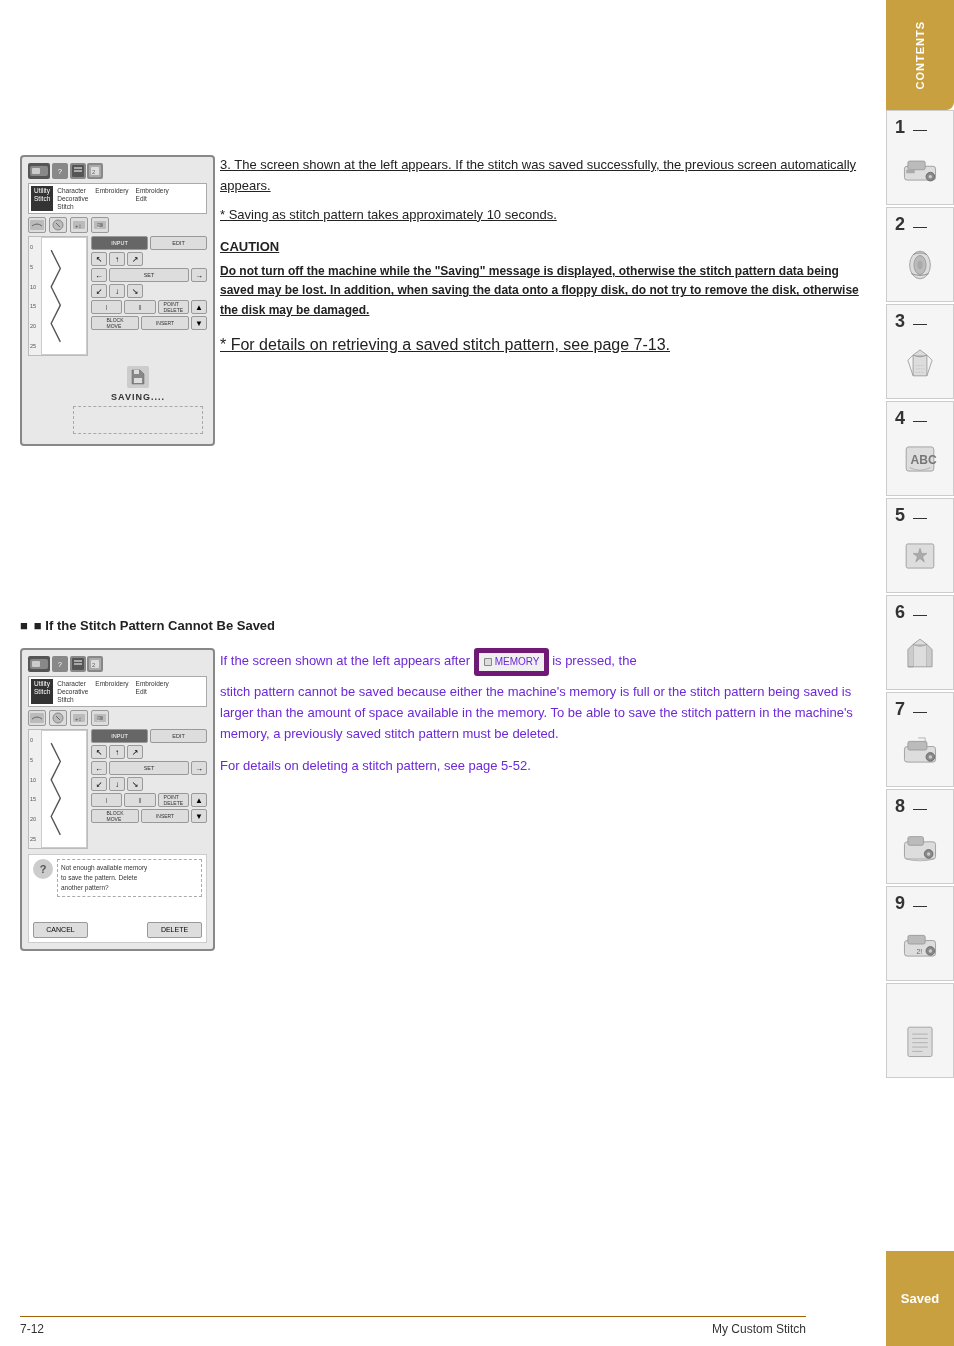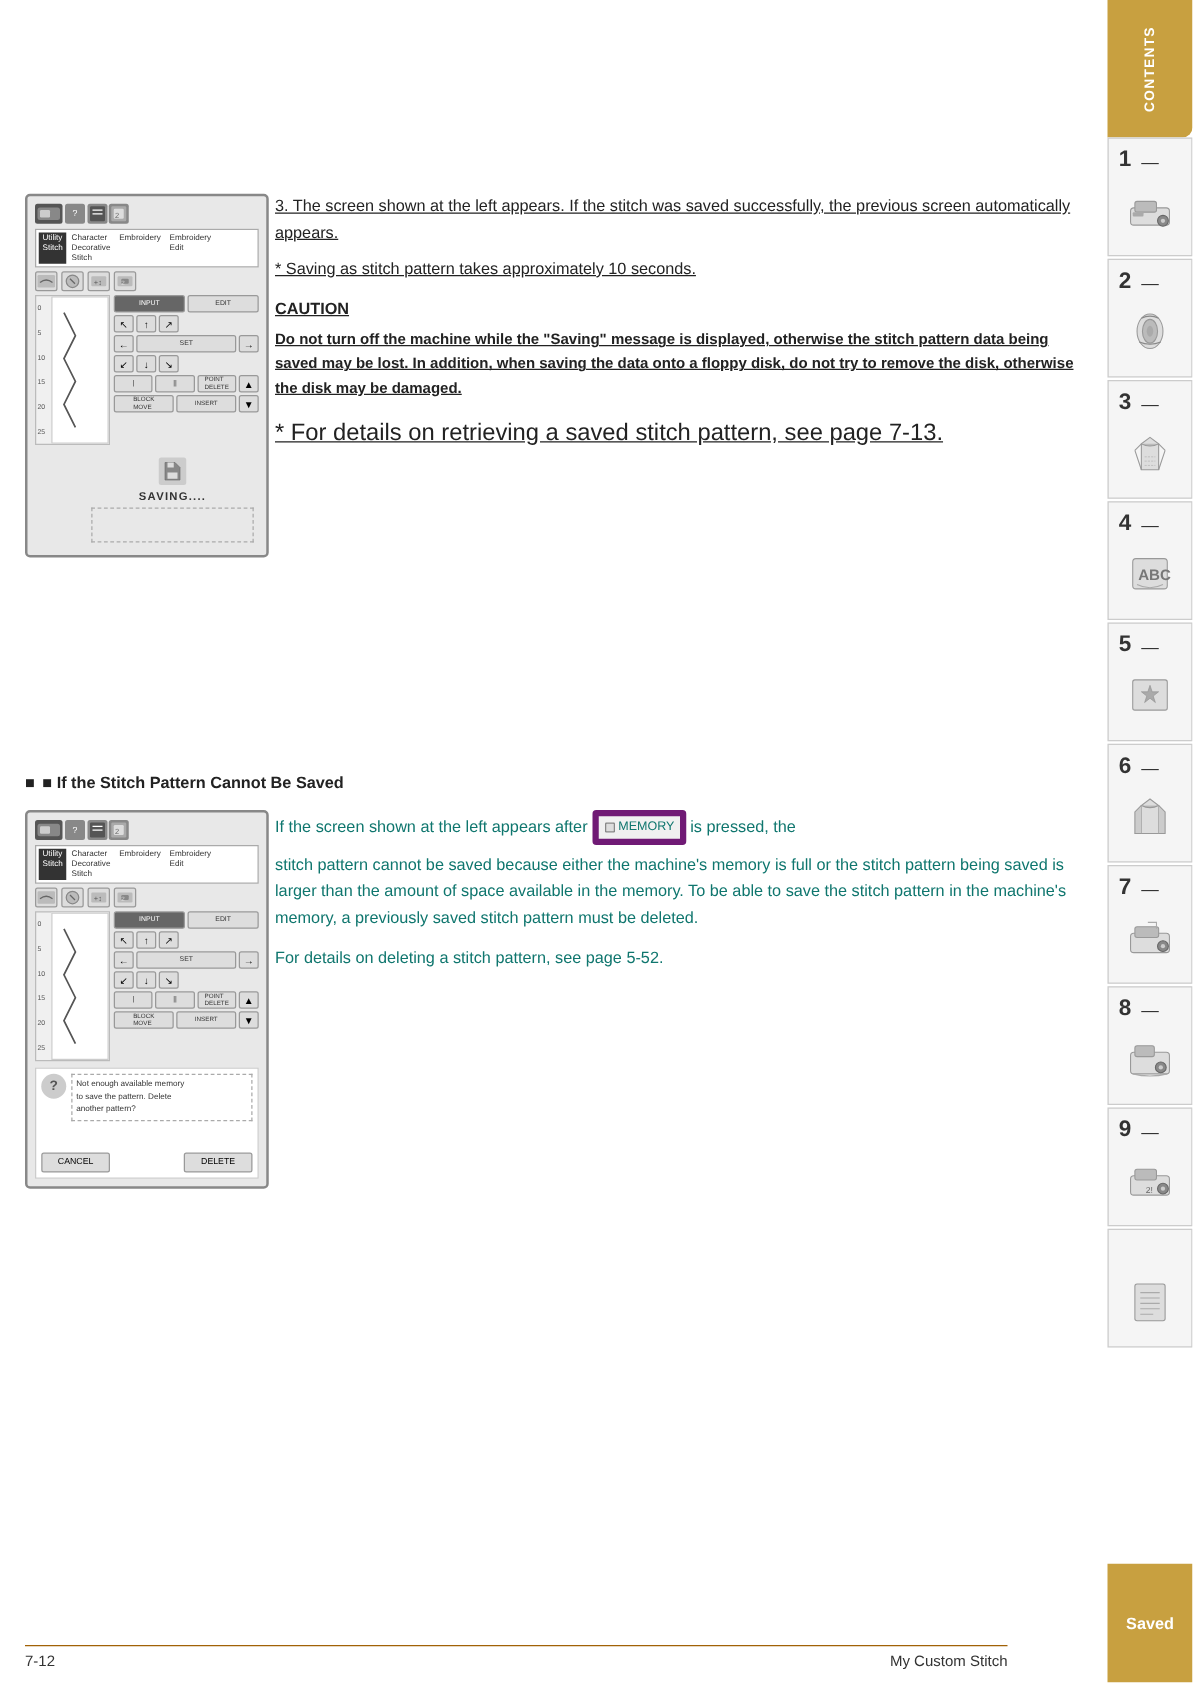--- a/index.html
+++ b/index.html
@@ -298,21 +298,21 @@
       margin-top: 12px;
       margin-bottom: 4px;
     }
     .caution-body {
       font-weight: bold;
       font-size: 12px;
       line-height: 1.6;
     }
     .note-text {
       margin-top: 12px;
-      font-size: 19px;
+      font-size: 16px;
       line-height: 1.6;
     }
 
     
     .section-header {
       position: absolute;
       left: 20px;
       font-size: 13px;
       font-weight: bold;
       color: #222;
@@ -321,21 +321,21 @@
       gap: 6px;
     }
 
     
     .bottom-content-text {
       position: absolute;
       left: 220px;
       right: 20px;
       font-size: 13px;
       line-height: 1.6;
-      color: #0f766e;
+      color: #6d28d9;
     }
 
     
     .footer {
       position: absolute;
       bottom: 10px;
       left: 20px;
       right: 80px;
       border-top: 1px solid #a16207;
       display: flex;

